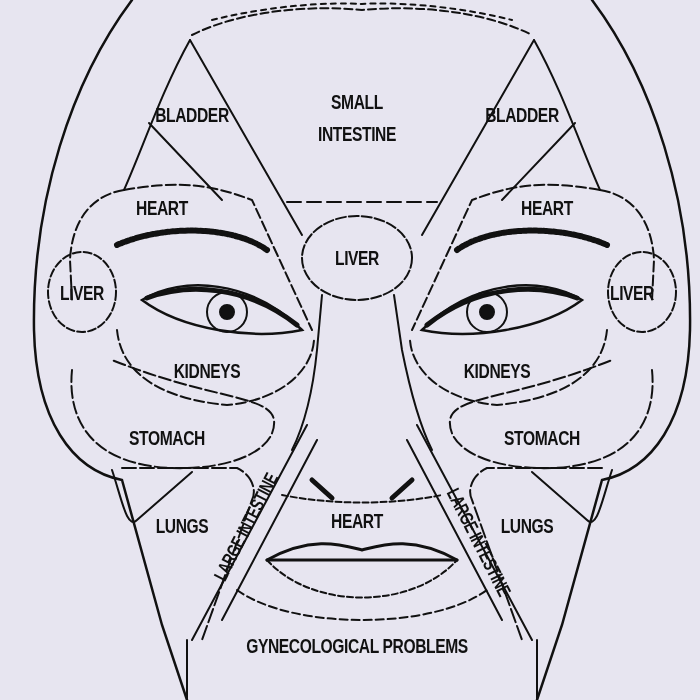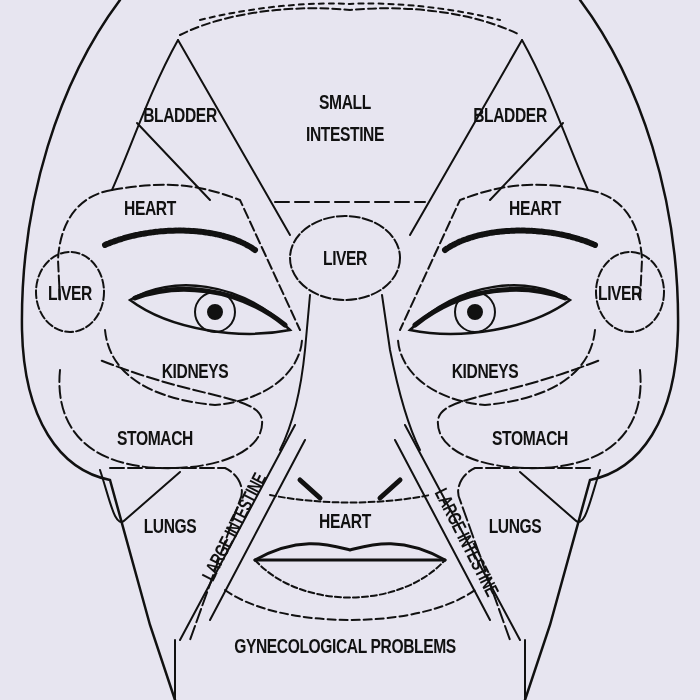--- a/index.html
+++ b/index.html
@@ -1,17 +1,17 @@
 <!DOCTYPE html>
 <html><head>
 <meta charset="utf-8">
 <style>
   html, body { margin:0; padding:0; }
   body { width:700px; height:700px; background:#e7e5f0; overflow:hidden; position:relative; font-family:"DejaVu Sans Condensed","DejaVu Sans", sans-serif; }
-  #stage { position:absolute; left:0; top:0; width:592px; height:700px; }
+  #stage { position:absolute; left:12px; top:0; width:592px; height:700px; }
   svg { position:absolute; left:0; top:0; }
   .lbl { position:absolute; color:#111; font-family:"Liberation Sans", sans-serif; font-weight:bold; font-size:20px; letter-spacing:-0.5px; transform:scaleX(0.78); transform-origin:center; white-space:nowrap; line-height:1; text-align:center; }
   .rot { position:absolute; color:#111; font-family:"Liberation Sans", sans-serif; font-weight:bold; font-size:19px; white-space:nowrap; line-height:1; letter-spacing:-0.5px; }
 </style>
 </head>
 <body>
 
 <div id="stage">
   <svg width="700" height="700" viewBox="0 0 700 700" fill="none" stroke="#111" stroke-width="2" stroke-linecap="round">
 

